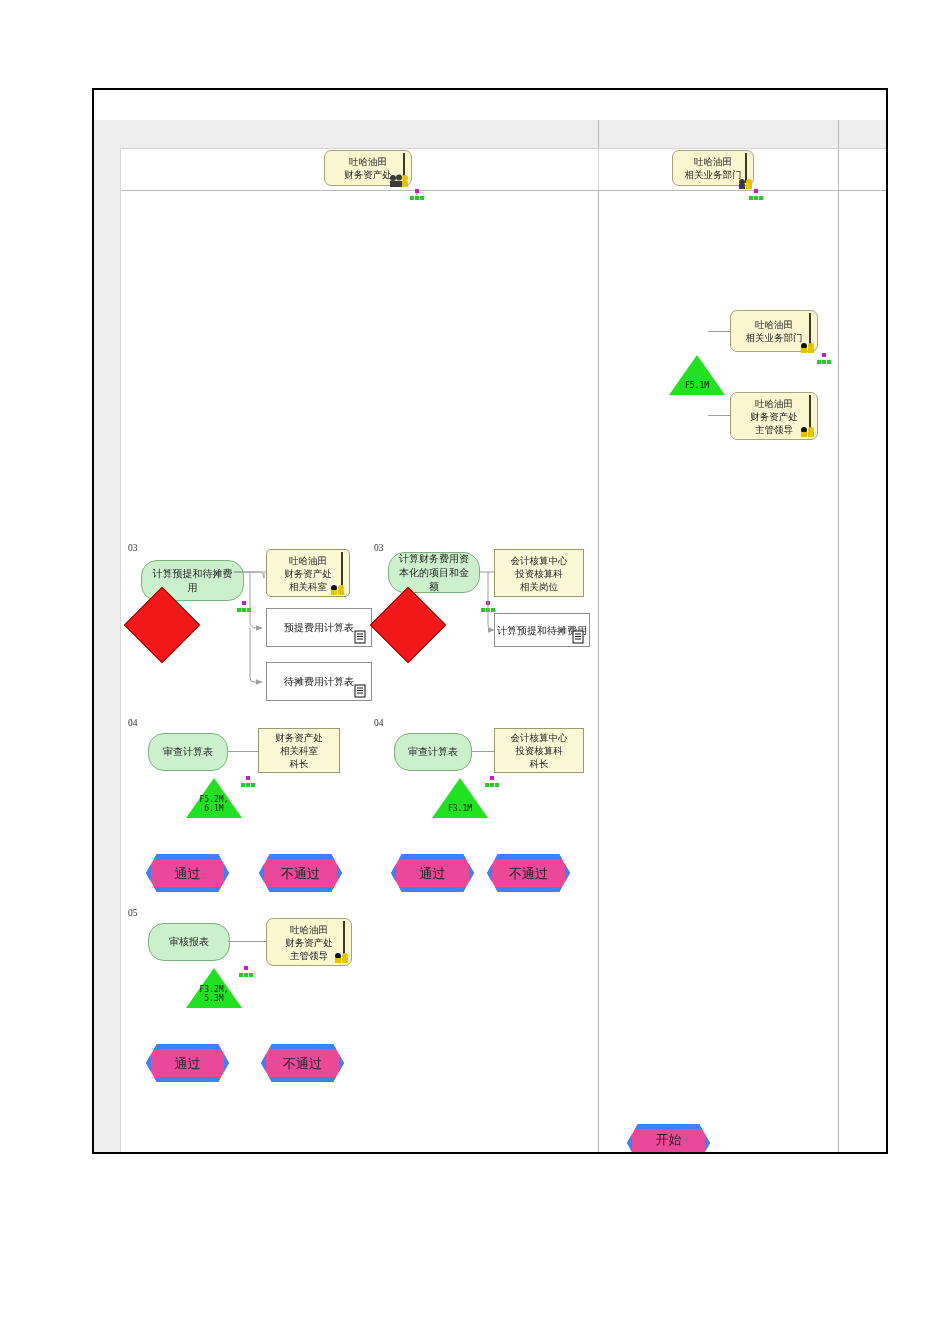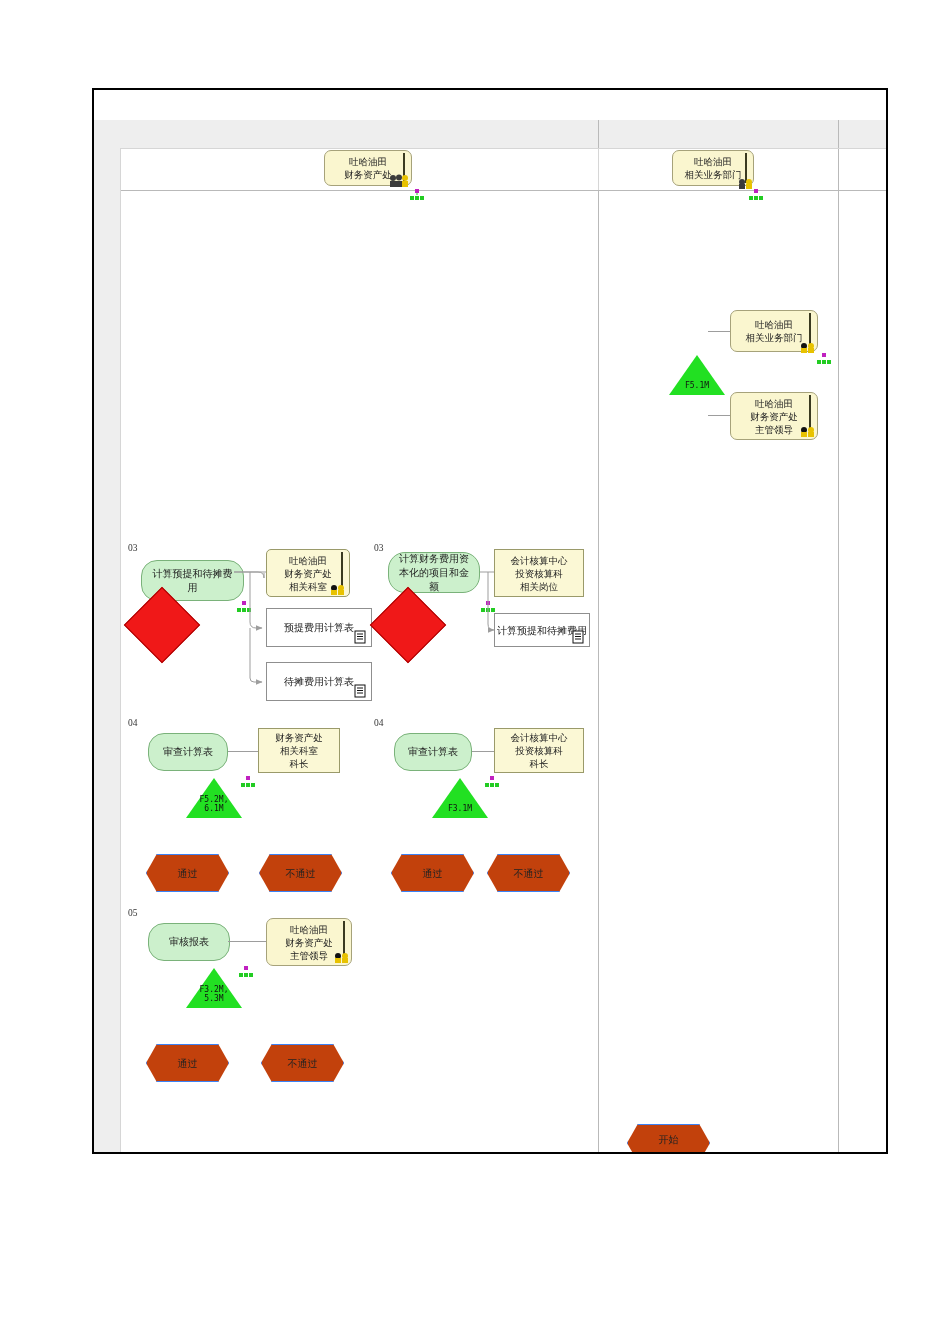--- a/index.html
+++ b/index.html
@@ -38,21 +38,21 @@
         padding:2px 4px;}
   .role.rounded{border-radius:7px;background:#faf6cf;border:1px solid #a6a27a;}
   .role .pagecurl{position:absolute;right:2px;top:2px;bottom:2px;width:4px;
         border-left:2px solid #3a3a20;}
 
   
   .process{background:#ccf0cc;border:1px solid #7ab27a;border-radius:16px;
            font-size:10px;line-height:14px;padding:2px 6px;}
 
   
-  .hex{background:#c2410c;border:1px solid #3b82f6;font-size:10px;line-height:13px;
+  .hex{background:#ec4899;border:5px solid #3b82f6;font-size:13px;line-height:13px;
        clip-path:polygon(13% 0,87% 0,100% 50%,87% 100%,13% 100%,0 50%);}
 
   
   .diamond{width:52px;height:52px;background:#f01818;border:1px solid #a00;
            transform:rotate(45deg);}
   .diamond-lbl{position:absolute;width:52px;height:52px;display:flex;
            align-items:center;justify-content:center;color:#fff;font-size:8.5px;
            font-family:"DejaVu Sans Mono","Liberation Mono",monospace;}
 
   

